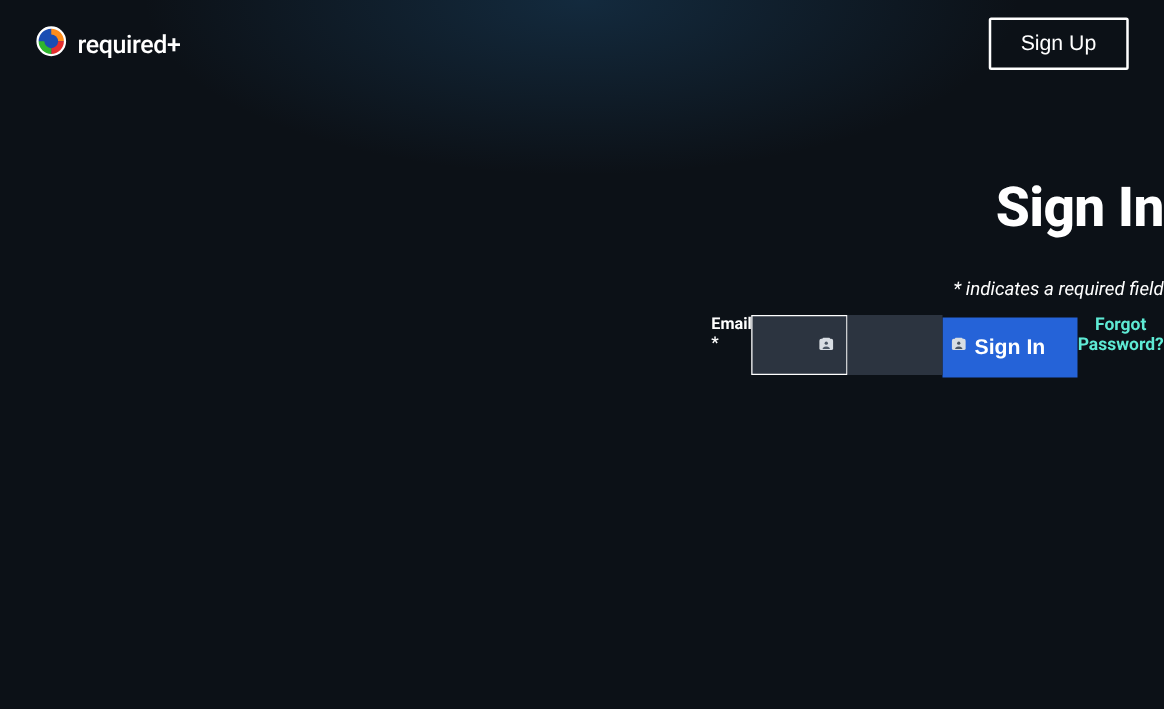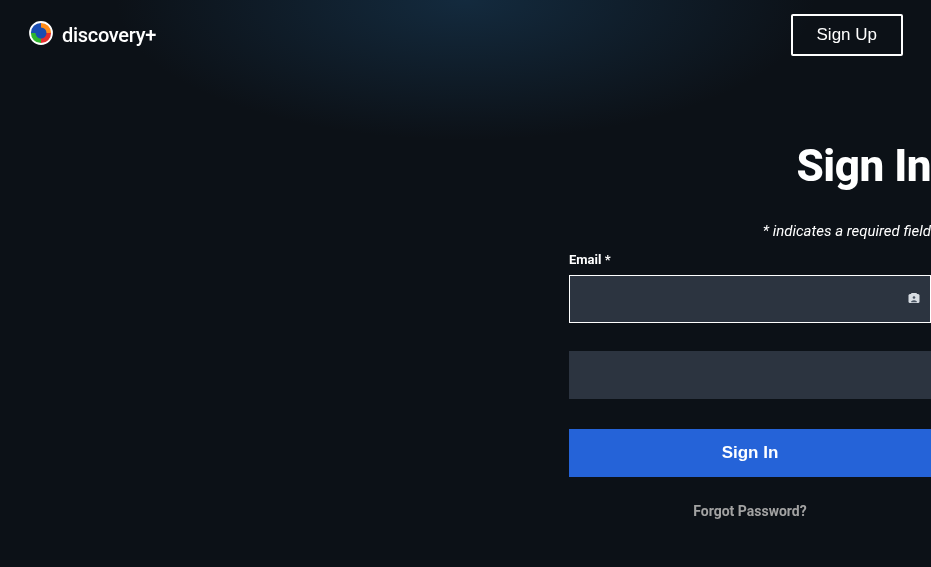--- a/index.html
+++ b/index.html
@@ -58,21 +58,21 @@
     }
     .required-note {
       font-size: 15px;
       font-weight: 400;
       margin-bottom: 12px;
       font-style: italic;
     }
     .form {
       width: 362px;
       display: flex;
-      flex-direction: column;
+      flex-direction: row;
     }
     .field-label {
       font-size: 13px;
       font-weight: 700;
       margin-bottom: 8px;
       color: #ffffff;
     }
     .input-wrapper {
       position: relative;
       margin-bottom: 28px;
@@ -111,21 +111,21 @@
       font-size: 17px;
       font-weight: 700;
       cursor: pointer;
       margin-top: 2px;
       margin-bottom: 26px;
     }
     .forgot-link {
       text-align: center;
       font-size: 14px;
       font-weight: 700;
-      color: #a3a3a3;
+      color: #5eead4;
       cursor: pointer;
     }
   </style>
 </head>
 <body>
 
 <div class="header">
   <div class="logo">
     <span>
       <svg width="26" height="26" viewBox="0 0 26 26">
@@ -137,21 +137,21 @@
         <g clip-path="url(#cc)">
           <circle cx="13" cy="13" r="11" fill="#1a4db3"></circle>
           <path d="M 13 2 A 11 11 0 0 1 24 13 L 13 13 Z" fill="#ff8c1a"></path>
           <path d="M 24 13 A 11 11 0 0 1 13 24 L 13 13 Z" fill="#e62e2e"></path>
           <path d="M 13 24 A 11 11 0 0 1 2 13 L 13 13 Z" fill="#2eb52e"></path>
           <circle cx="13" cy="13" r="5.5" fill="#1a4db3"></circle>
         </g>
         <circle cx="13" cy="13" r="11" fill="none" stroke="#ffffff" stroke-width="1.8"></circle>
       </svg>
     </span>
-    <span class="logo-text">discovery+</span>
+    <span class="logo-text">required+</span>
   </div>
   <button class="signup-btn">Sign Up</button>
 </div>
 
 <div class="main">
   <h1 class="title">Sign In</h1>
   <div class="required-note">* indicates a required field</div>
 
   <div class="form">
     <label class="field-label">Email *</label>

